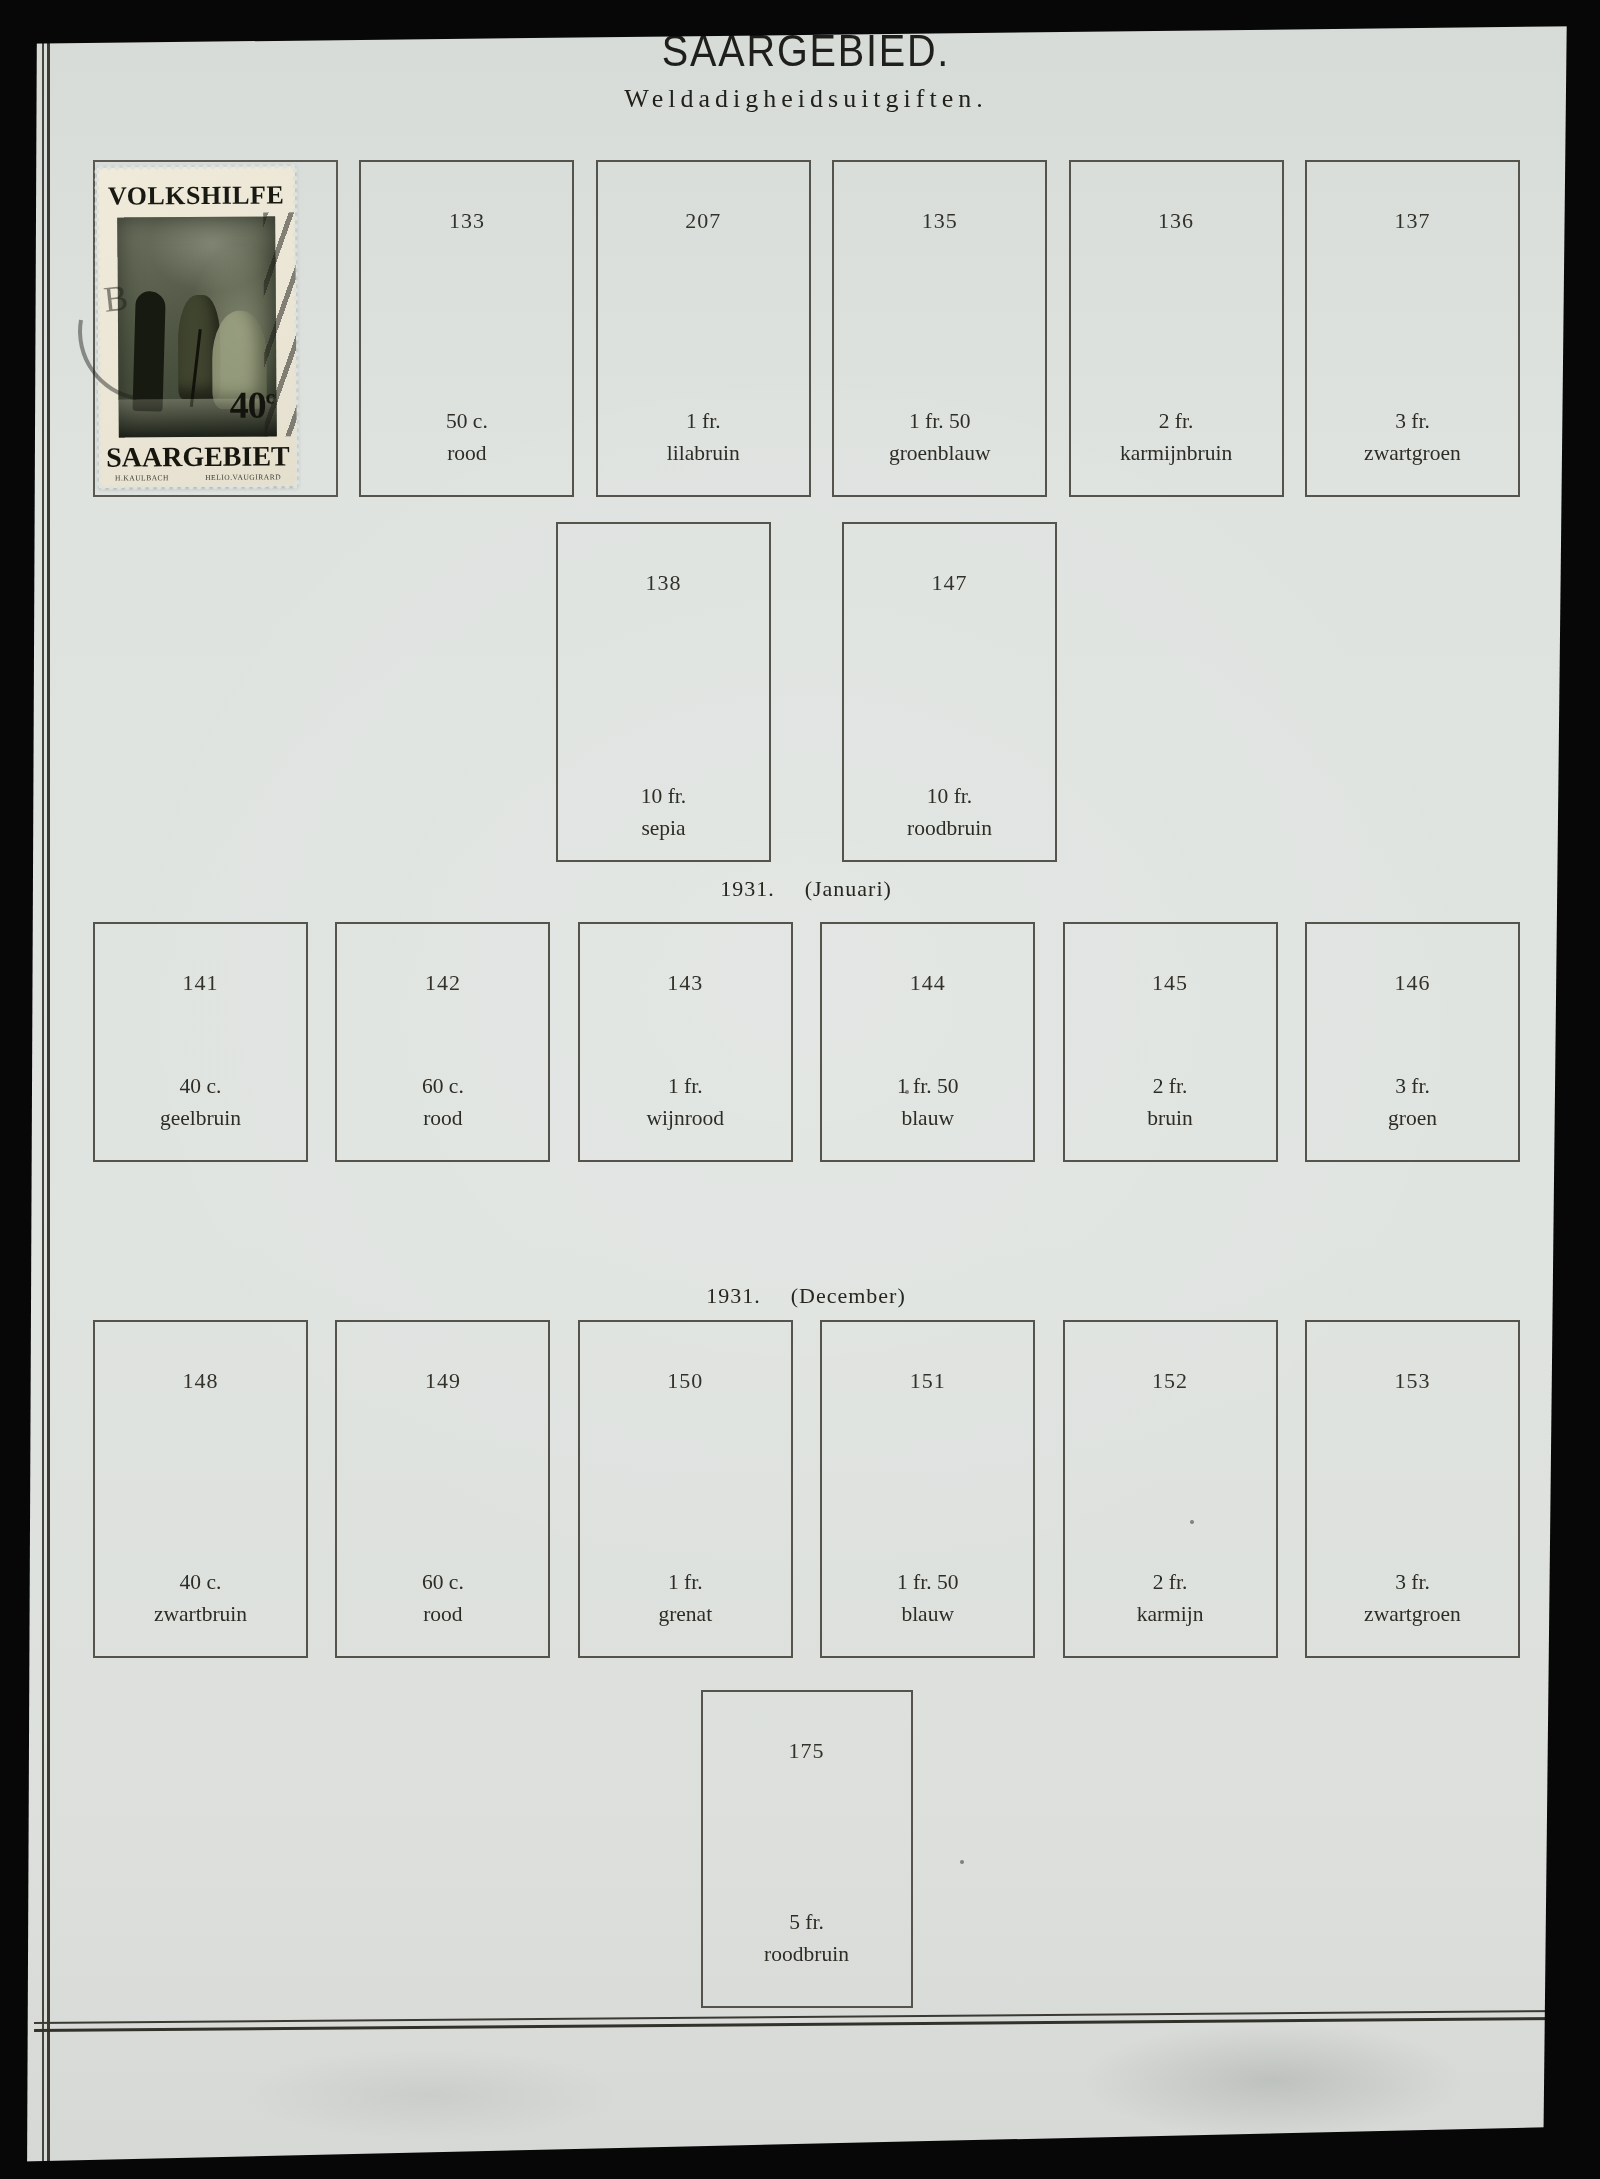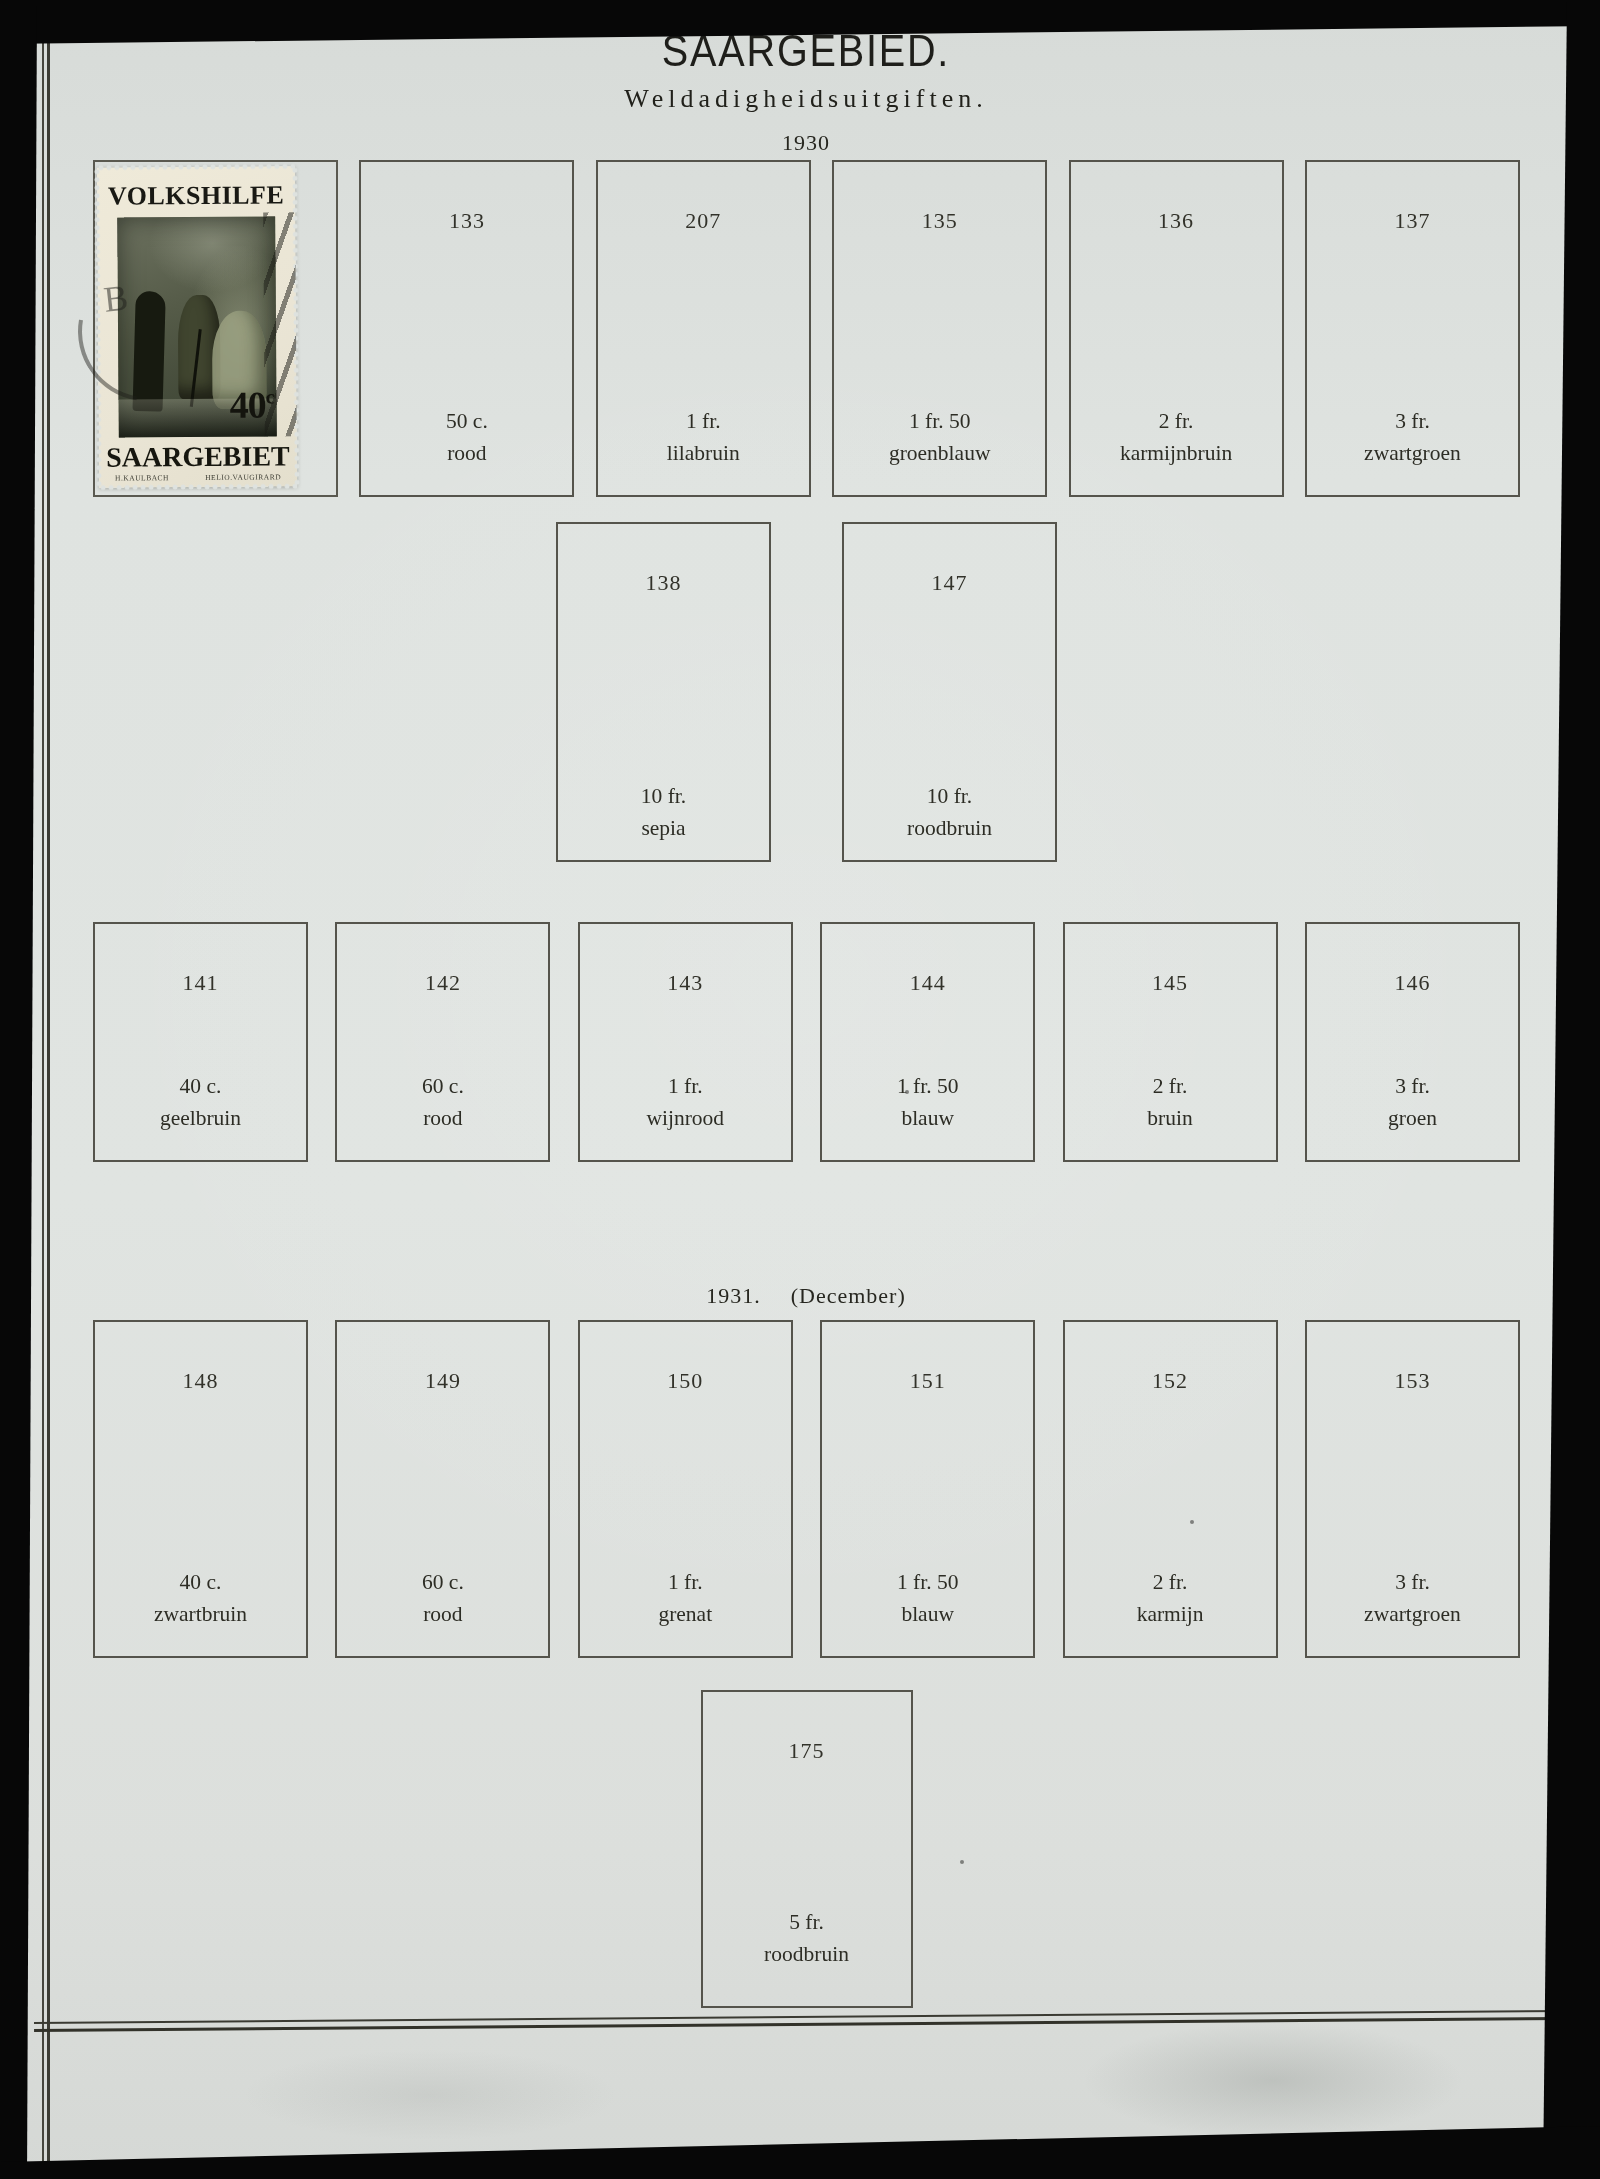--- a/index.html
+++ b/index.html
@@ -129,22 +129,24 @@
   <div class="frame-left"></div>
   <div class="frame-bottom"></div>
   <div class="smudge s1"></div>
   <div class="smudge s2"></div>
   <div class="speck" style="left:905px;top:1090px;"></div>
   <div class="speck" style="left:1190px;top:1520px;"></div>
   <div class="speck" style="left:960px;top:1860px;"></div>
 
   <div class="hdr title">SAARGEBIED.</div>
   <div class="hdr subtitle">Weldadigheidsuitgiften.</div>
-  <div class="hdr year1930">1930</div>
-
+
+  <div class="hdr sechdr hjan">
+    <span>1931.</span><span class="month">(Januari)</span>
+  </div>
   <div class="hdr sechdr hdec">
     <span>1931.</span><span class="month">(December)</span>
   </div>
 
   <div class="content">
 
     <div class="row r1">
       <div class="box stamp-slot">
         <div class="stamp">
           <div class="perf perf-t"></div>

